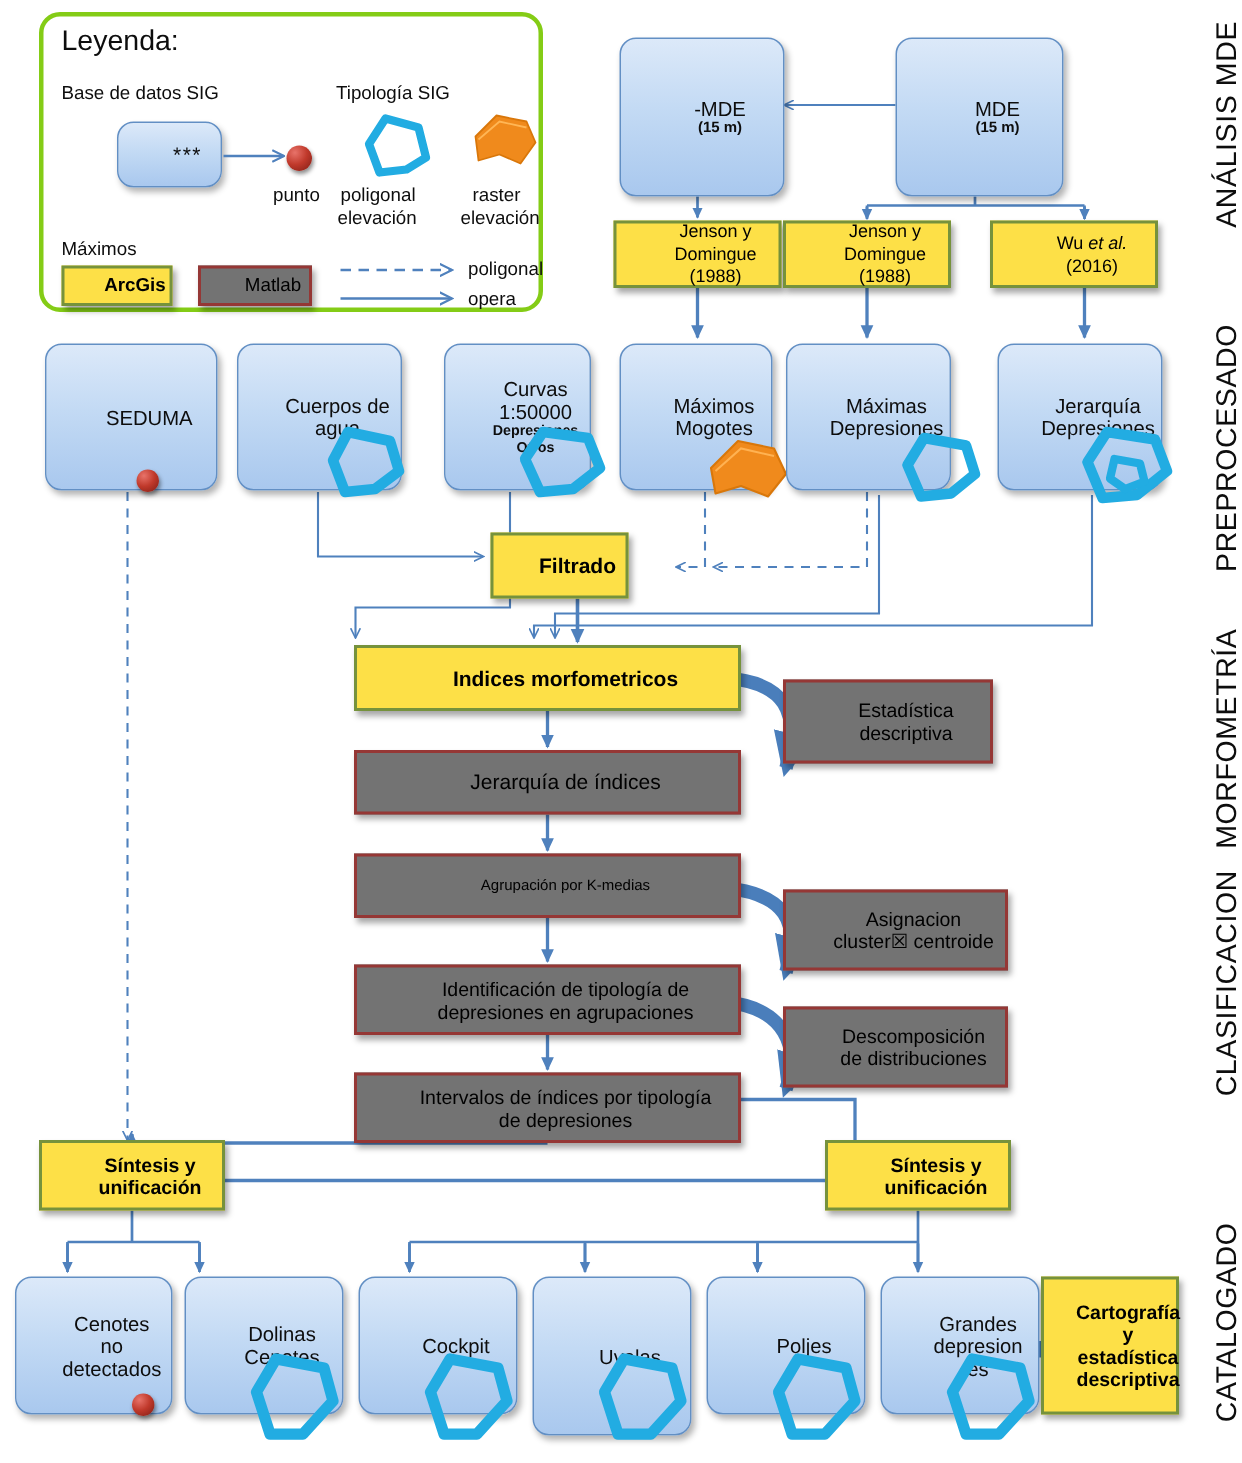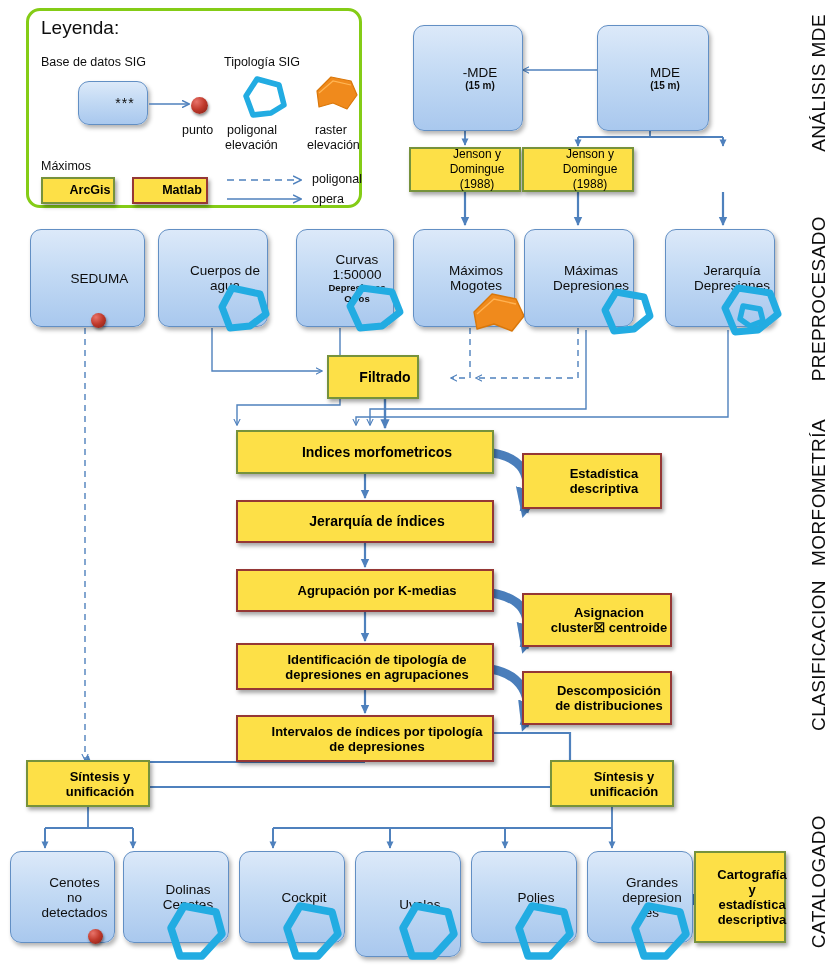--- a/index.html
+++ b/index.html
@@ -16,23 +16,23 @@
     border:1.3px solid #628fc4;border-radius:11px;
     box-shadow:2px 3px 4px rgba(0,0,0,.30);
     font-size:13.5px;line-height:15px;font-weight:400;
   }
   .green{
     background:#fde047;border:2px solid #76923c;
     box-shadow:2px 3px 4px rgba(0,0,0,.35);
     font-size:13px;line-height:15px;font-weight:bold;color:#000;
   }
   .red{
-    background:#fde047;border:2px solid #953735;
+    background:#737373;border:2px solid #953735;
     box-shadow:2px 3px 4px rgba(0,0,0,.35);
-    font-size:13px;line-height:15px;font-weight:bold;color:#000;
+    font-size:13px;line-height:15px;font-weight:normal;color:#000;
   }
   .green.norm,.red.norm{font-weight:400;}
   .sub{font-size:9.5px;font-weight:bold;line-height:11px;}
   .sm{font-size:10px;font-weight:bold;line-height:11px;}
 
   
   #legend{position:absolute;left:26px;top:8px;width:336px;height:200px;
           border:3px solid #84cc16;border-radius:14px;background:#fff;box-sizing:border-box;}
   #legend .ltitle{position:absolute;left:12px;top:6px;font-size:19px;color:#0d0d0d;}
   .llab{position:absolute;font-size:12.5px;color:#0d0d0d;}
@@ -207,20 +207,23 @@
   <div class="box green norm" style="left:409px;top:147px;width:112px;height:45px;font-size:12px;">
     <span>Jenson y</span>
     <span>Domingue</span>
     <span>(1988)</span>
   </div>
   <div class="box green norm" style="left:522px;top:147px;width:112px;height:45px;font-size:12px;">
     <span>Jenson y</span>
     <span>Domingue</span>
     <span>(1988)</span>
   </div>
+  <div class="box green norm" style="left:660px;top:147px;width:112px;height:45px;font-size:12px;">
+    <span><span>Wu </span><i>et al.</i><span> (2016)</span></span>
+  </div>
 
   <div class="box blue" style="left:30px;top:229px;width:115px;height:98px;">
     <span>SEDUMA</span>
   </div>
   <div class="dot" style="left:91px;top:313px;"></div>
 
   <div class="box blue" style="left:158px;top:229px;width:110px;height:98px;">
     <span>Cuerpos de</span>
     <span>agua</span>
   </div>
@@ -272,21 +275,21 @@
     <span>Indices morfometricos</span>
   </div>
   <div class="box red" style="left:522px;top:453px;width:140px;height:56px;">
     <span>Estadística</span>
     <span>descriptiva</span>
   </div>
   <div class="box red" style="left:236px;top:500px;width:258px;height:43px;font-size:14px;">
     <span>Jerarquía de índices</span>
   </div>
 
-  <div class="box red" style="left:236px;top:569px;width:258px;height:43px;font-size:13px;">
+  <div class="box red" style="left:236px;top:569px;width:258px;height:43px;font-size:10px;">
     <span>Agrupación por K-medias</span>
   </div>
   <div class="box red" style="left:522px;top:593px;width:150px;height:54px;">
     <span>Asignacion</span>
     <span>cluster☒  centroide</span>
   </div>
   <div class="box red" style="left:236px;top:643px;width:258px;height:47px;">
     <span>Identificación de tipología de</span>
     <span>depresiones en agrupaciones</span>
   </div>

